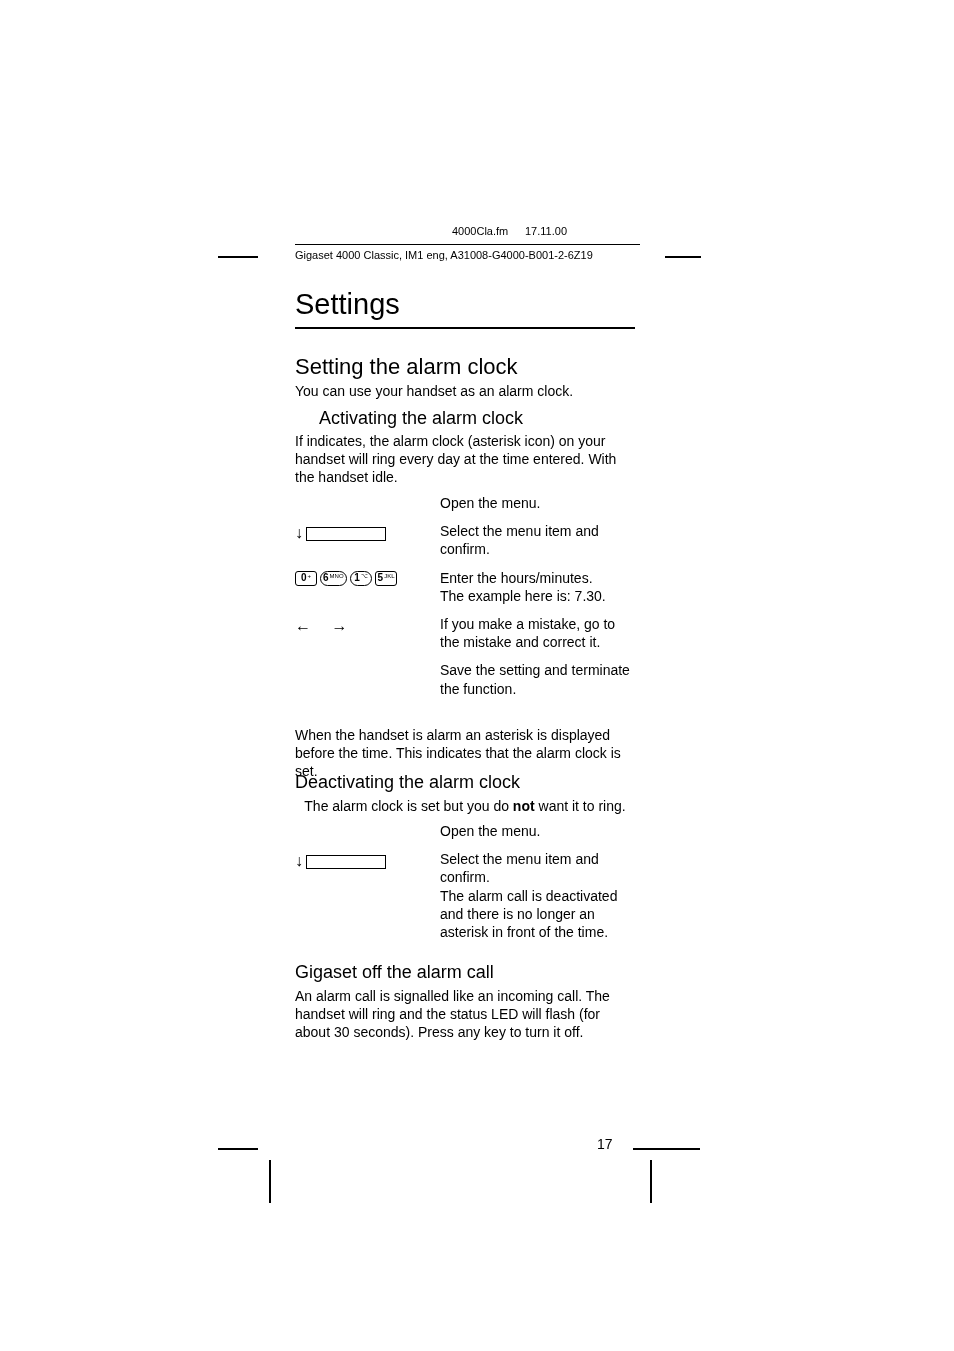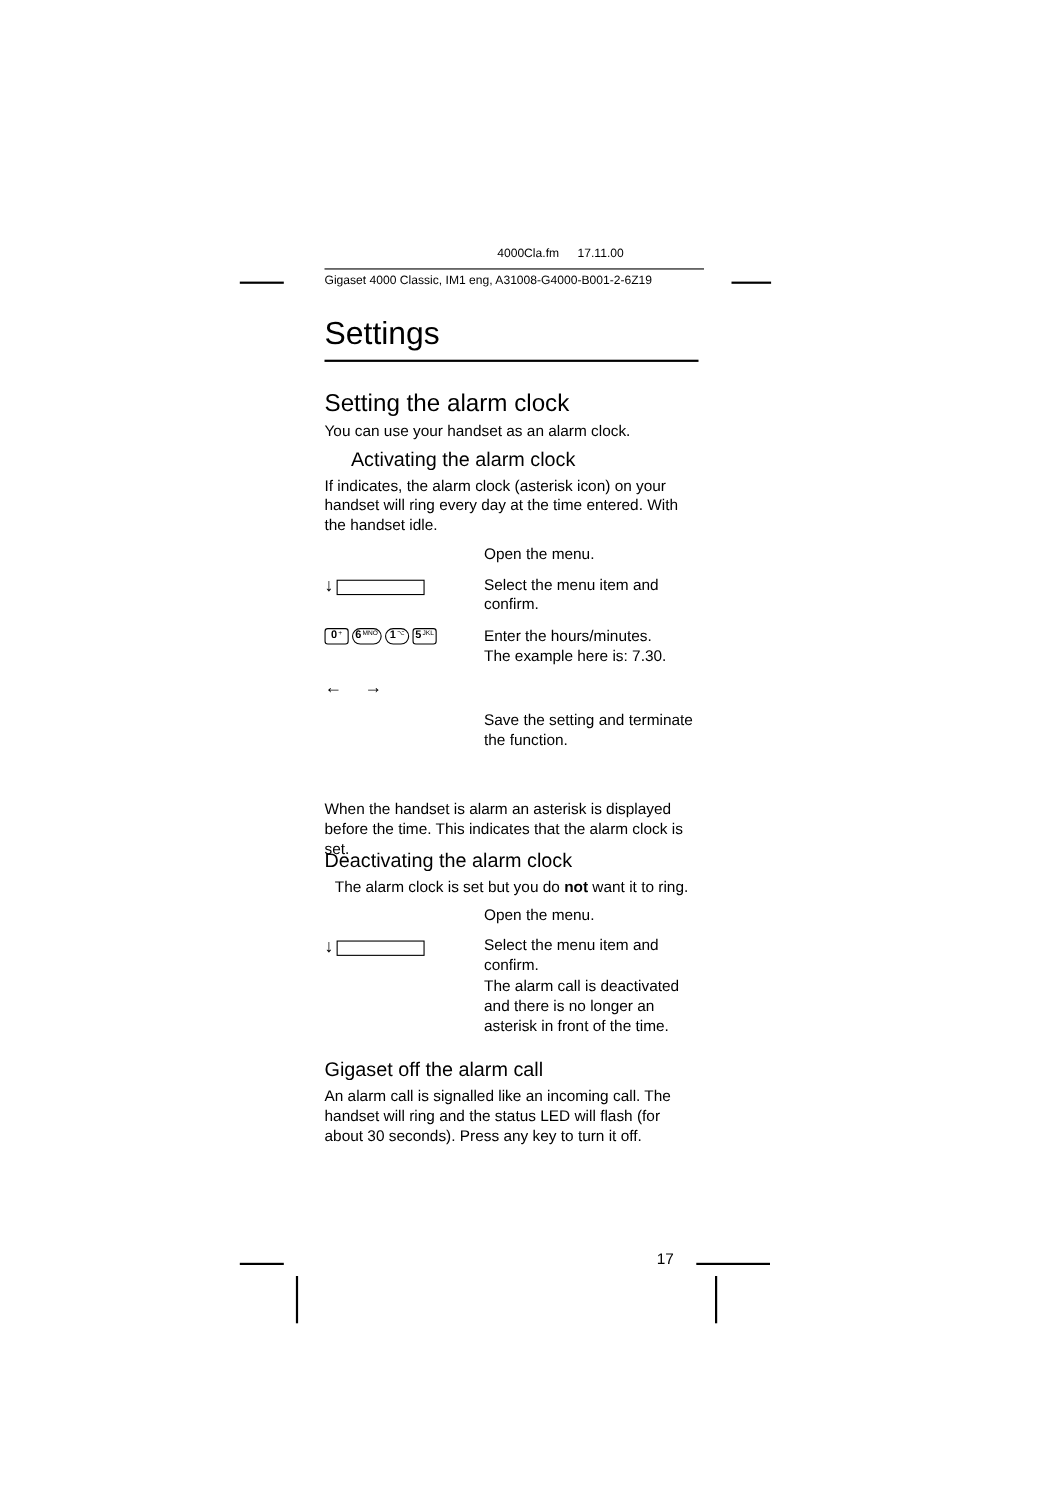--- a/index.html
+++ b/index.html
@@ -207,20 +207,21 @@
           <sup>JKL</sup>
         </span>
     </div>
     <div class="step-right" style="white-space:pre-line;">Enter the hours/minutes.
 The example here is: 7.30.</div>
   </div>
   <div class="step-row">
     <div class="step-left">
       <span class="arrow-lr">←&nbsp;→</span>
     </div>
+    <div class="step-right">If you make a mistake, go to the mistake and correct it.</div>
   </div>
   <div class="step-row" style="margin-bottom:0;">
     <div class="step-left"></div>
     <div class="step-right">Save the setting and terminate the function.</div>
   </div>
 </div>
 
 <div class="col" style="top:726px;">
   <p class="body">When the handset is alarm an asterisk is displayed before the time. This indicates that the alarm clock is set.</p>
 </div>

